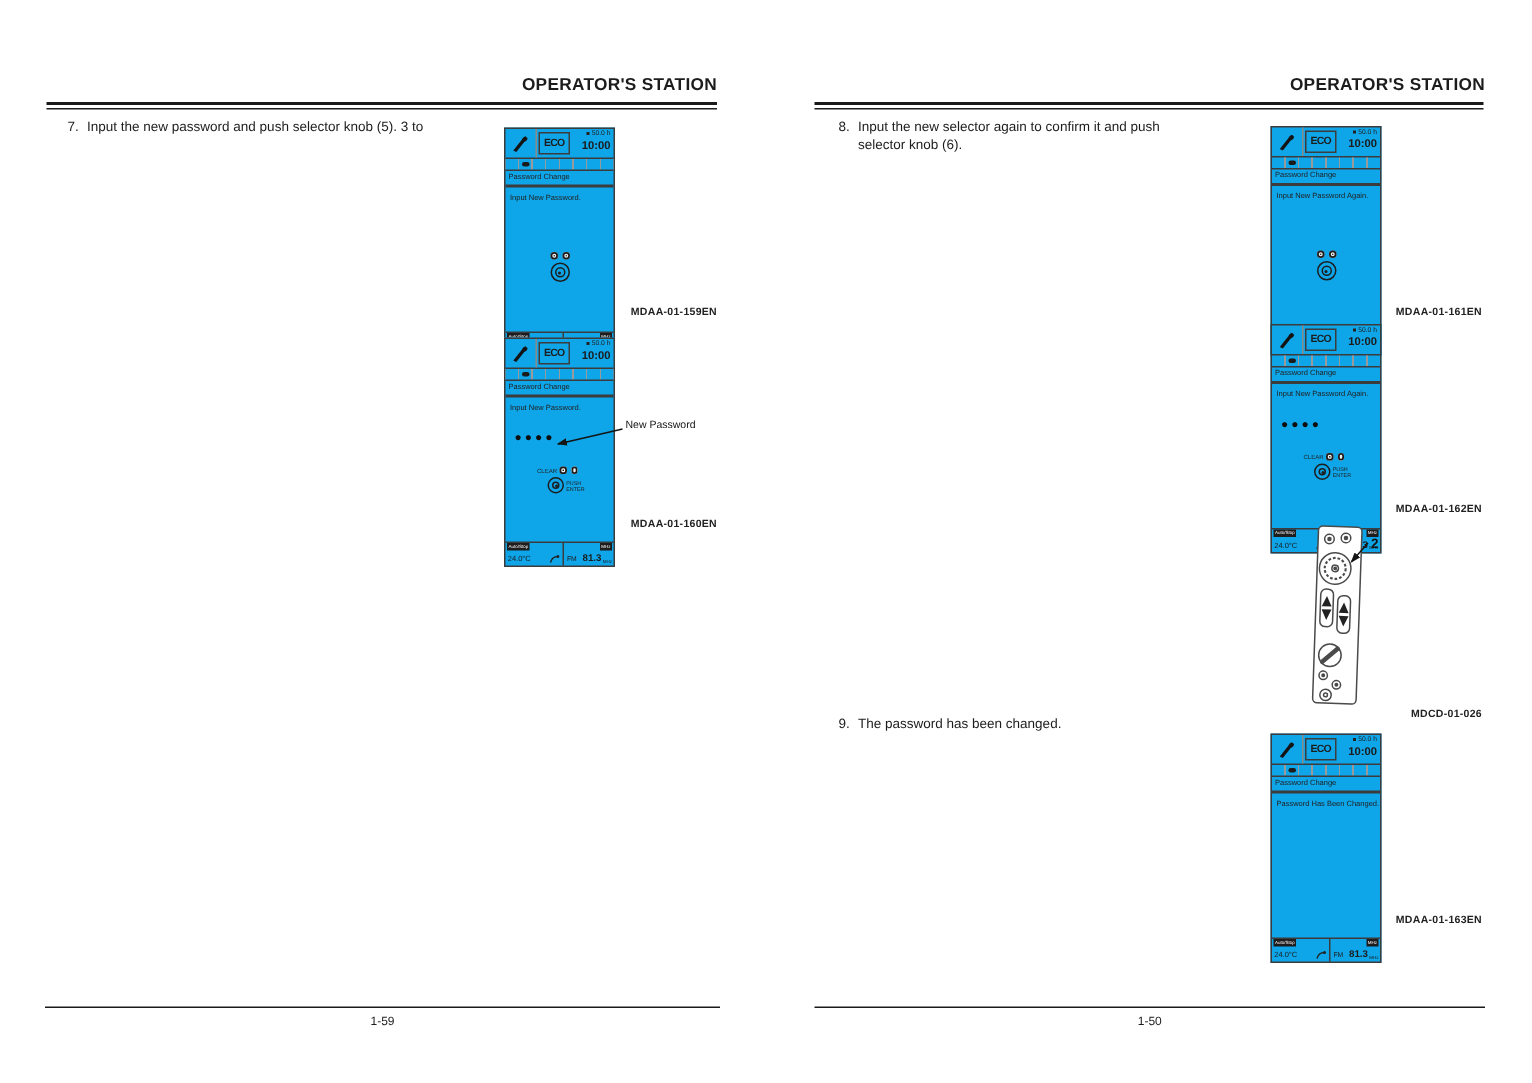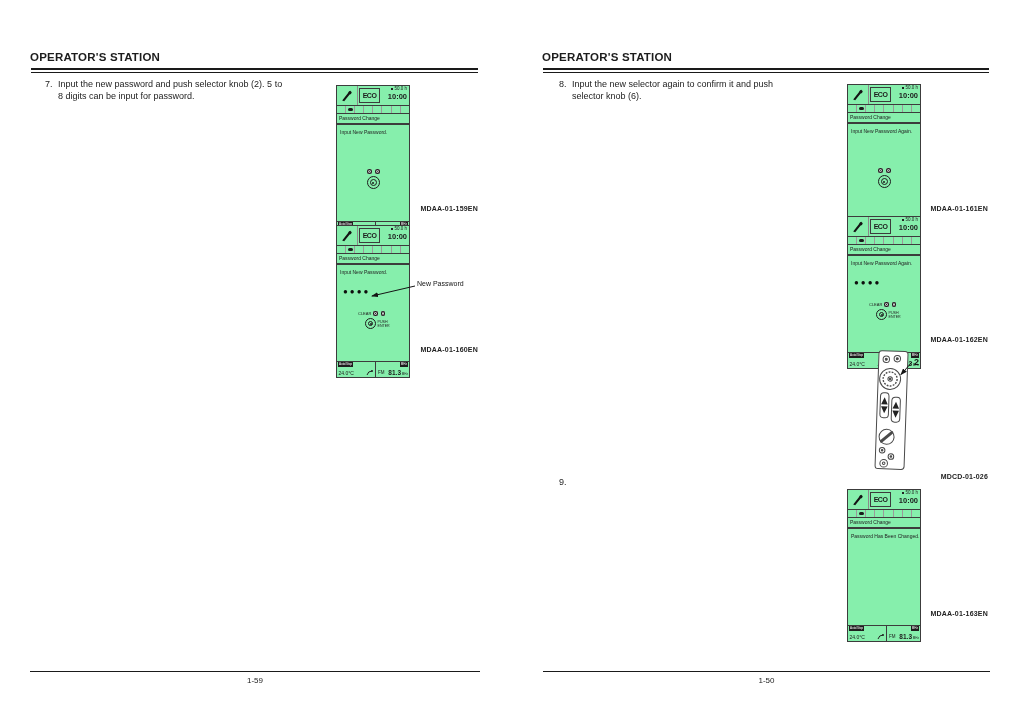--- a/index.html
+++ b/index.html
@@ -1,27 +1,27 @@
 <!DOCTYPE html>
 <html><head>
 <meta charset="utf-8">
 <style>
   html,body{margin:0;padding:0;background:#e8e8e8;}
   #page{position:relative;width:1021px;height:722px;background:#ffffff;overflow:hidden;
         font-family:"Liberation Sans","DejaVu Sans",sans-serif;color:#1c1c1c;}
-  .hdr{position:absolute;top:51px;font-size:11.5px;font-weight:bold;letter-spacing:.2px;text-align:left;}
+  .hdr{position:absolute;top:51px;font-size:11.5px;font-weight:bold;letter-spacing:.2px;text-align:right;}
   .hdr-rule{position:absolute;top:68px;height:2px;border-top:2px solid #1a1a1a;border-bottom:1px solid #1a1a1a;}
   .step{position:absolute;font-size:9px;line-height:11.5px;}
   .step-num{position:absolute;font-size:9px;line-height:11.5px;}
   .caption{position:absolute;width:80px;font-size:7px;font-weight:bold;text-align:right;letter-spacing:.2px;color:#222;}
   .foot-rule{position:absolute;top:671px;height:1px;background:#1a1a1a;}
   .pageno{position:absolute;top:676px;font-size:8px;text-align:center;}
 
   
-  .monitor{position:absolute;width:74px;height:153px;background:#86efac;border:1.2px solid #3c3c3c;box-sizing:border-box;}
+  .monitor{position:absolute;width:74px;height:153px;background:#0ea5e9;border:1.2px solid #3c3c3c;box-sizing:border-box;}
   .m-top{height:19px;display:flex;border-bottom:1px solid #3c3c3c;}
   .m-wrench{width:20px;border-right:1px solid #8a8a8a;display:flex;align-items:center;justify-content:center;}
   .m-eco{width:19px;margin:2px 1px 2px 1px;border:1px solid #3c3c3c;font-size:7px;font-weight:bold;
          display:flex;align-items:center;justify-content:center;letter-spacing:-.5px;}
   .m-ckcol{flex:1;text-align:right;padding:1px 2px 0 0;line-height:1;}
   .m-hours{font-size:4.5px;color:#222;}
   .m-hours .hg{display:inline-block;width:2.5px;height:2.5px;background:#222;margin-right:1px;}
   .m-clock{font-size:7.5px;font-weight:bold;margin-top:1px;}
   .m-cells{height:7px;border-bottom:1px solid #3c3c3c;position:relative;
            background:repeating-linear-gradient(90deg,transparent 0 8.1px,#9a9a9a 8.1px 9.1px);}
@@ -57,22 +57,21 @@
 </head>
 <body>
 
 <div id="page">
 
   <div class="hdr" style="left:30px;width:448px;">OPERATOR'S STATION</div>
   <div class="hdr-rule" style="left:31px;width:447px;"></div>
 
   <span class="step-num" style="left:45px;top:79px;">7.</span>
   <div class="step" style="left:58px;top:79px;width:280px;">
-    <div>Input the new password and push selector knob (2). 5 to</div>
-    <div>8 digits can be input for password.</div>
+    <div>Input the new password and push selector knob (5). 3 to</div>
   </div>
 
   <div class="monitor" style="left:336px;top:85px;">
     <div class="m-top">
       <div class="m-wrench">
         <svg width="14" height="14" viewBox="0 0 16 16">
             <path d="M2.5,13 L9,4.8 C9,4.8 9.6,2.6 11.8,2 L13.4,3.6 C13.1,5.8 11,6.3 11,6.3 L4.8,14 Z" fill="#141414"></path>
           </svg>
       </div>
       <div class="m-eco">ECO</div>
@@ -310,20 +309,23 @@
         <circle cx="24.5" cy="108.5" r=".8" fill="#4a4a4a"></circle>
       <circle cx="17.5" cy="115.5" r="3.8"></circle>
         <circle cx="17.5" cy="115.5" r="1.3"></circle>
     </g>
     <line x1="44" y1="14" x2="33" y2="26.5" stroke="#141414" stroke-width="1" marker-end="url(#ah2)"></line>
     <text x="46" y="17" font-size="9" font-weight="bold" fill="#141414" font-family="Liberation Sans, sans-serif">2</text>
   </svg>
   <div class="caption" style="left:908px;top:473px;">MDCD-01-026</div>
 
   <span class="step-num" style="left:559px;top:477px;">9.</span>
+  <div class="step" style="left:572px;top:477px;width:280px;">
+    <div>The password has been changed.</div>
+  </div>
 
   <div class="monitor" style="left:847px;top:489px;">
     <div class="m-top">
       <div class="m-wrench">
         <svg width="14" height="14" viewBox="0 0 16 16">
             <path d="M2.5,13 L9,4.8 C9,4.8 9.6,2.6 11.8,2 L13.4,3.6 C13.1,5.8 11,6.3 11,6.3 L4.8,14 Z" fill="#141414"></path>
           </svg>
       </div>
       <div class="m-eco">ECO</div>
       <div class="m-ckcol">

